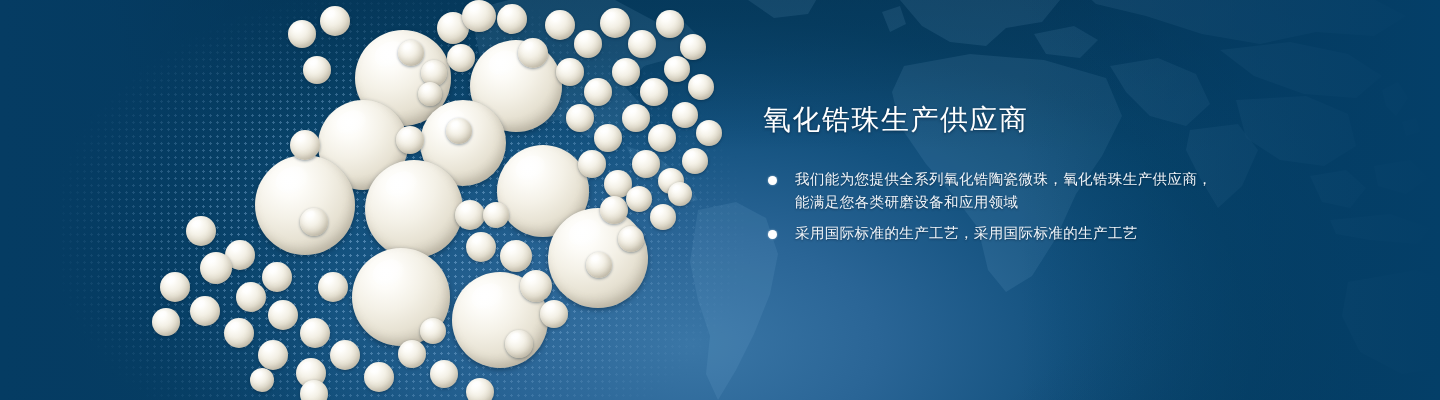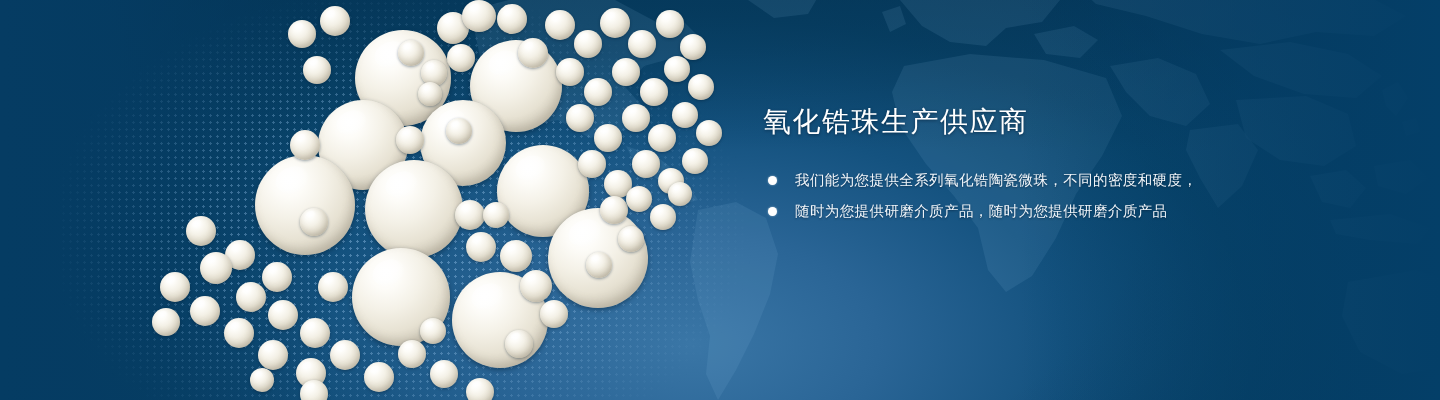--- a/index.html
+++ b/index.html
@@ -2,21 +2,21 @@
 <html><head>
 <meta charset="utf-8">
 <style>
   html,body{margin:0;padding:0;background:#05426b;}
   *{box-sizing:border-box;}
 
   #banner{
     position:relative;
     width:1440px;height:400px;
     overflow:hidden;
-    font-family:Liberation Sans, sans-serif;
+    font-family:Liberation Mono, monospace;
     background:#0a436e;
   }
 
   
   .bg-base{
     position:absolute;inset:0;
     background:
       radial-gradient(ellipse 720px 420px at 48% 86%, #3a76a6 0%, #2a6596 26%, #14527f 52%, #084369 78%, #053e64 100%);
   }
   .bg-vign{
@@ -256,25 +256,26 @@
     <div class="bead sm" style="left:586px;top:252px;width:26px;height:26px;"></div>
   </div>
 
   <div class="copy">
     <h1 class="headline">氧化锆珠生产供应商</h1>
 
     <ul class="bullets">
 
       <li class="bullet">
         <span class="dot"></span>
-        <span class="bline">我们能为您提供全系列氧化锆陶瓷微珠，不同的密度和硬度，</span>
+        <span class="bline">我们能为您提供全系列氧化锆陶瓷微珠，氧化锆珠生产供应商，</span>
+        <span class="bline">能满足您各类研磨设备和应用领域</span>
       </li>
 
 
       <li class="bullet">
         <span class="dot"></span>
-        <span class="bline">随时为您提供研磨介质产品，随时为您提供研磨介质产品</span>
+        <span class="bline">采用国际标准的生产工艺，采用国际标准的生产工艺</span>
       </li>
 
     </ul>
   </div>
 
 </div>
 
 </body></html>

